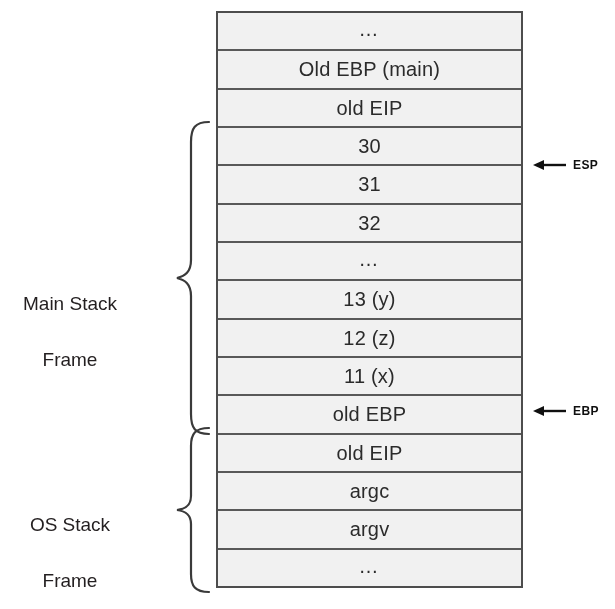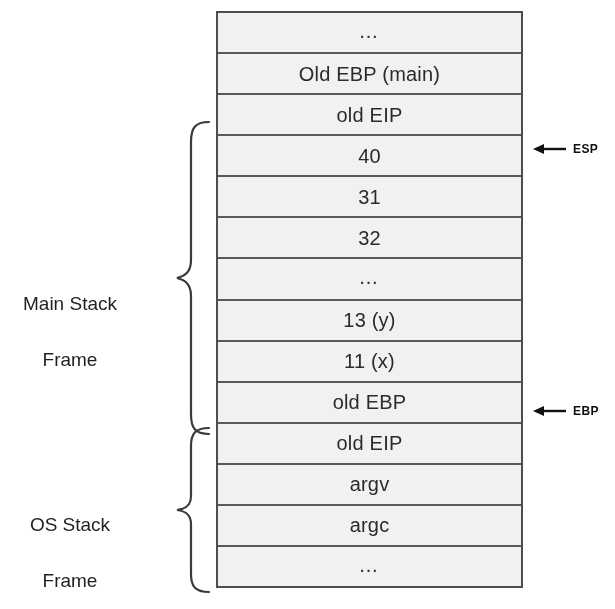--- a/index.html
+++ b/index.html
@@ -79,21 +79,21 @@
   }
   .pointer .pointer-label {
     font-size: 12px;
     font-weight: bold;
     letter-spacing: 0.4px;
     color: #101010;
     margin-left: 6px;
     white-space: nowrap;
     font-family: "Liberation Sans", "DejaVu Sans", sans-serif;
   }
-  #pointer-esp { top: 140px; justify-content: flex-end; }
+  #pointer-esp { top: 156px; justify-content: flex-end; }
   #pointer-ebp { top: 400px; align-items: flex-end; }
 
   
   .frame-group {
     position: absolute;
   }
   .brace-svg {
     position: absolute;
     left: 0;
     top: 0;
@@ -127,48 +127,51 @@
       <div class="stack-row ellipsis" id="row-ellipsis-top">
         <span class="cell-label">…</span>
       </div>
       <div class="stack-row" id="row-old-ebp-main">
         <span class="cell-label">Old EBP (main)</span>
       </div>
       <div class="stack-row" id="row-old-eip-top">
         <span class="cell-label">old EIP</span>
       </div>
       <div class="stack-row" id="row-30">
-        <span class="cell-label">40</span>
+        <span class="cell-label">30</span>
       </div>
       <div class="stack-row" id="row-31">
         <span class="cell-label">31</span>
       </div>
       <div class="stack-row" id="row-32">
         <span class="cell-label">32</span>
       </div>
       <div class="stack-row ellipsis" id="row-ellipsis-mid">
         <span class="cell-label">…</span>
       </div>
       <div class="stack-row" id="row-13-y">
         <span class="cell-label">13 (y)</span>
       </div>
+      <div class="stack-row" id="row-12-z">
+        <span class="cell-label">12 (z)</span>
+      </div>
       <div class="stack-row" id="row-11-x">
         <span class="cell-label">11 (x)</span>
       </div>
       <div class="stack-row" id="row-old-ebp">
         <span class="cell-label">old EBP</span>
       </div>
       <div class="stack-row" id="row-old-eip-bottom">
         <span class="cell-label">old EIP</span>
       </div>
+      <div class="stack-row" id="row-argc">
+        <span class="cell-label">argc</span>
+      </div>
       <div class="stack-row" id="row-argv">
         <span class="cell-label">argv</span>
-      </div>
-      <div class="stack-row" id="row-argc">
-        <span class="cell-label">argc</span>
       </div>
       <div class="stack-row ellipsis" id="row-ellipsis-bottom">
         <span class="cell-label">…</span>
       </div>
     </div>
 
   <div class="pointer" id="pointer-esp">
     <span>
       <svg class="arrow-svg" width="36" height="14" viewBox="0 0 36 14" aria-hidden="true">
         <line x1="12" y1="7" x2="35" y2="7" stroke="#101010" stroke-width="2.4"></line>

